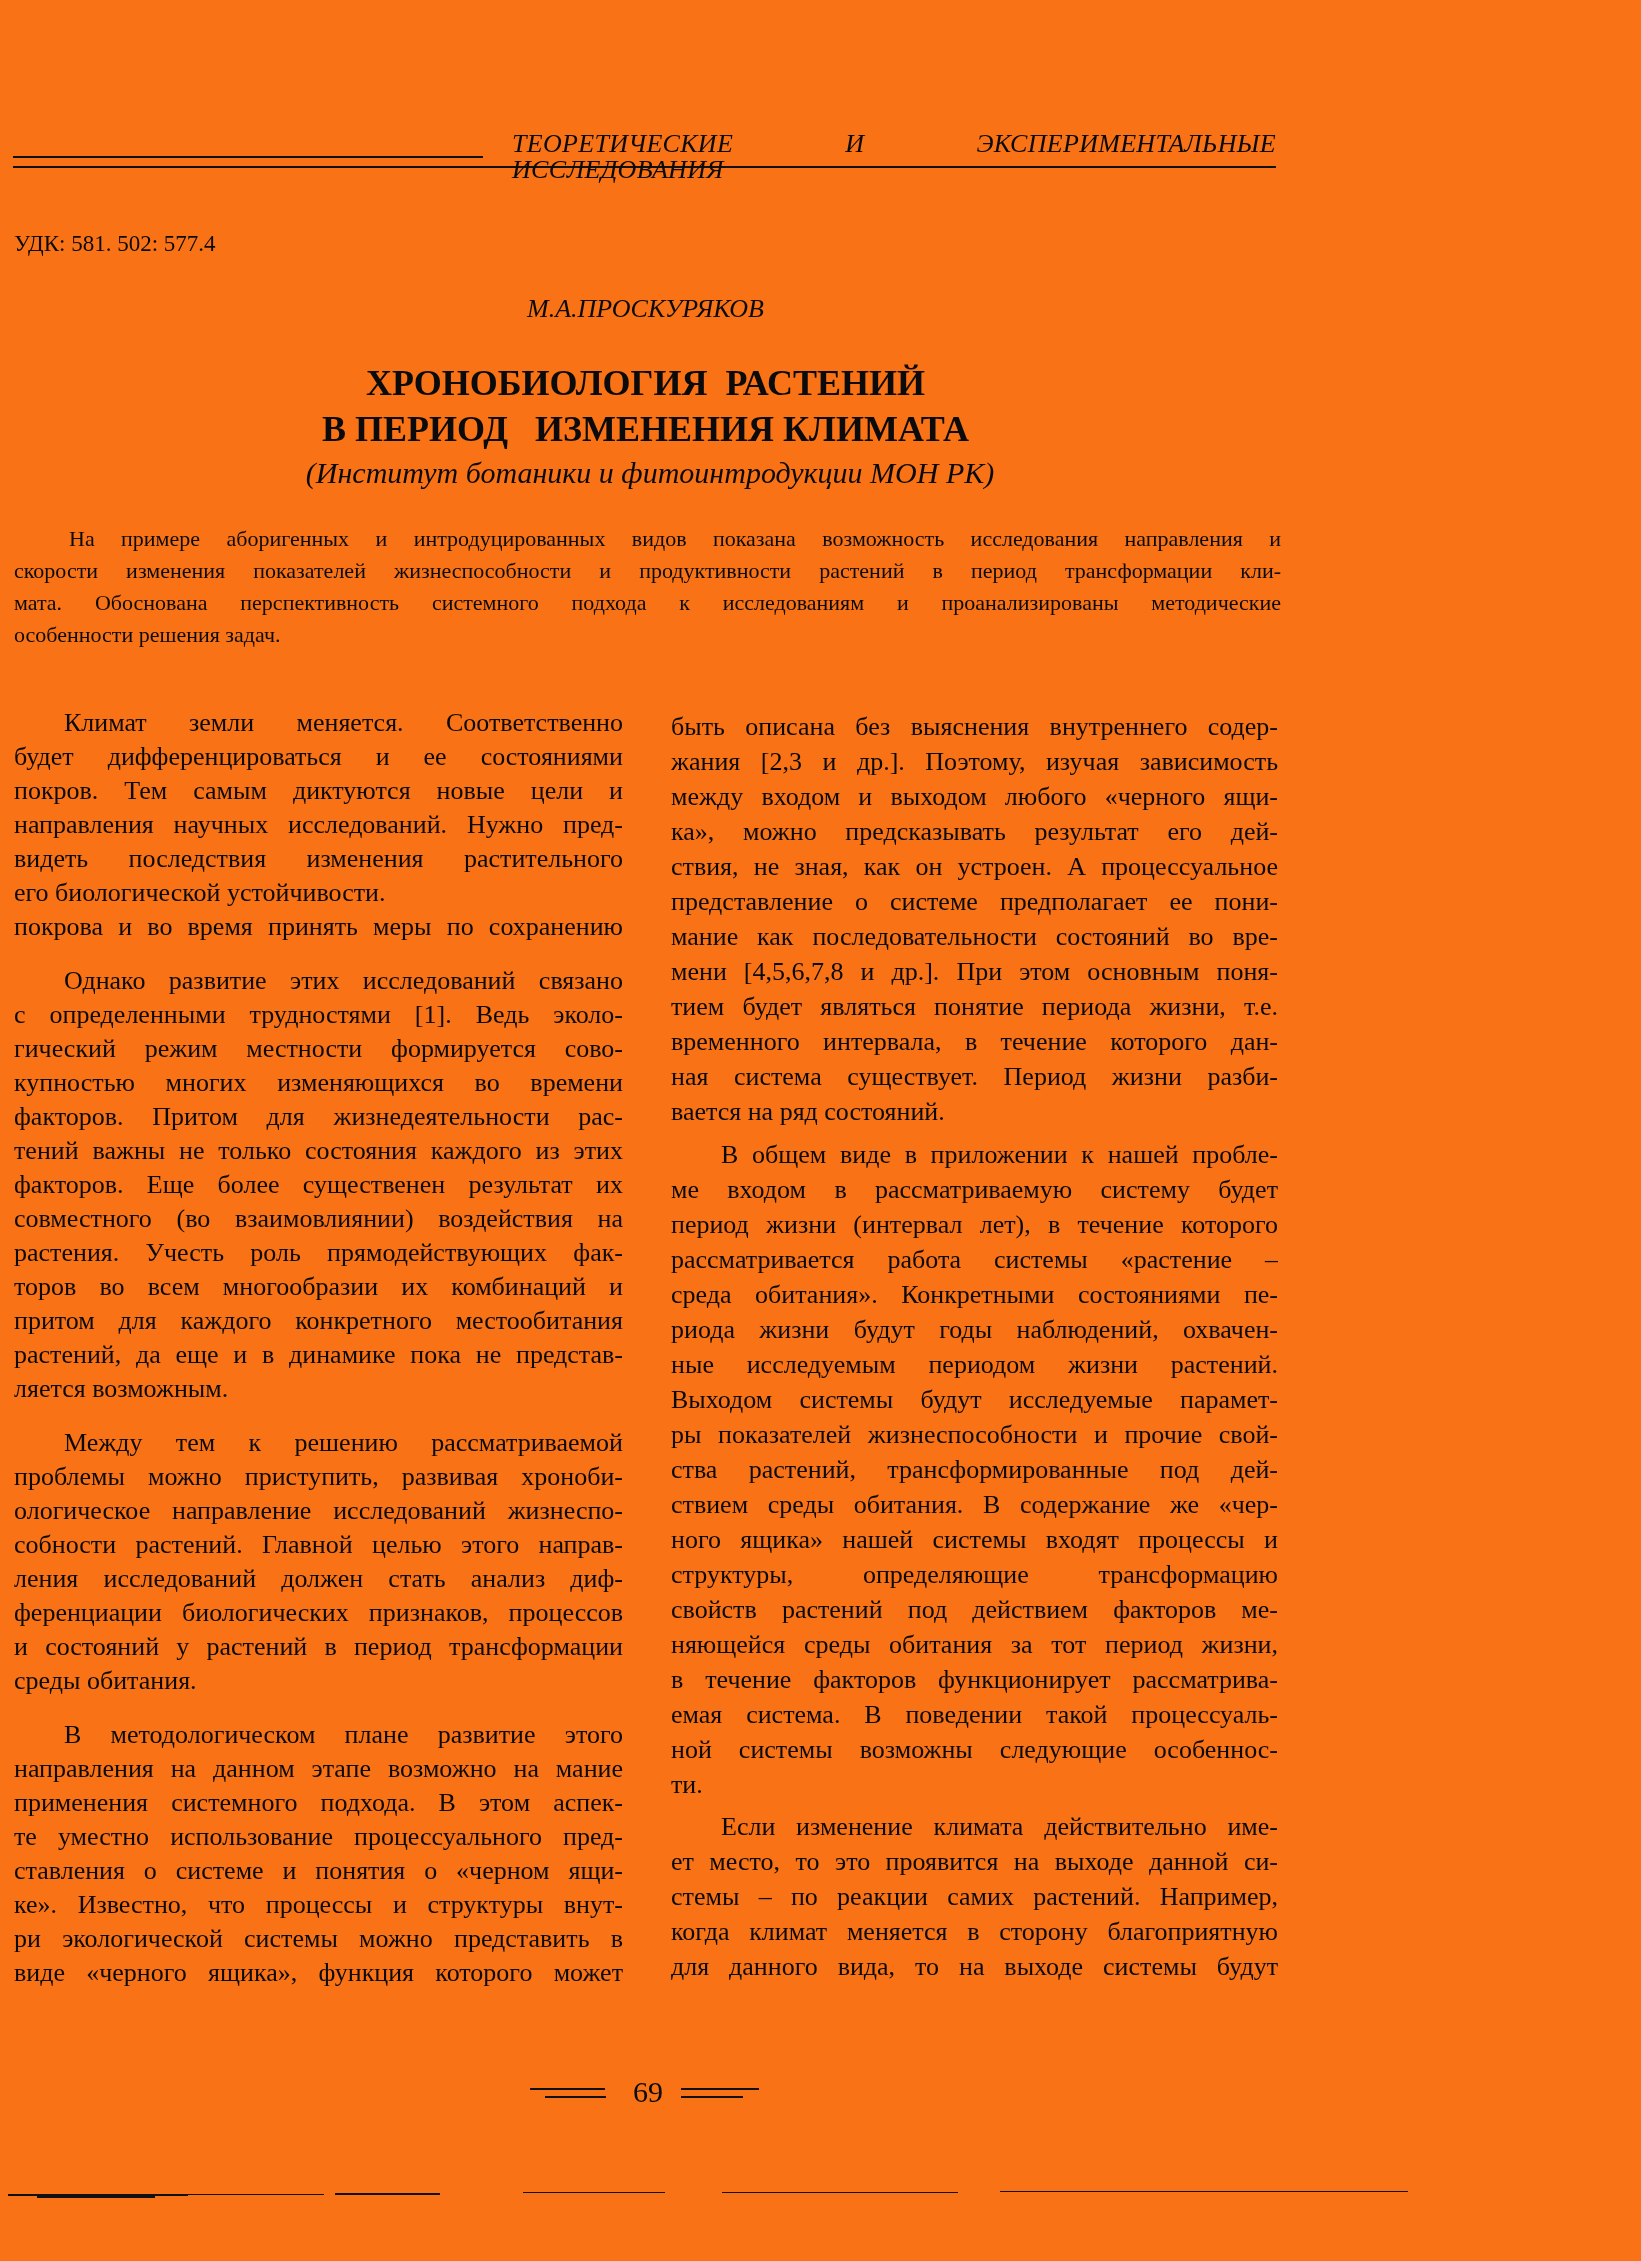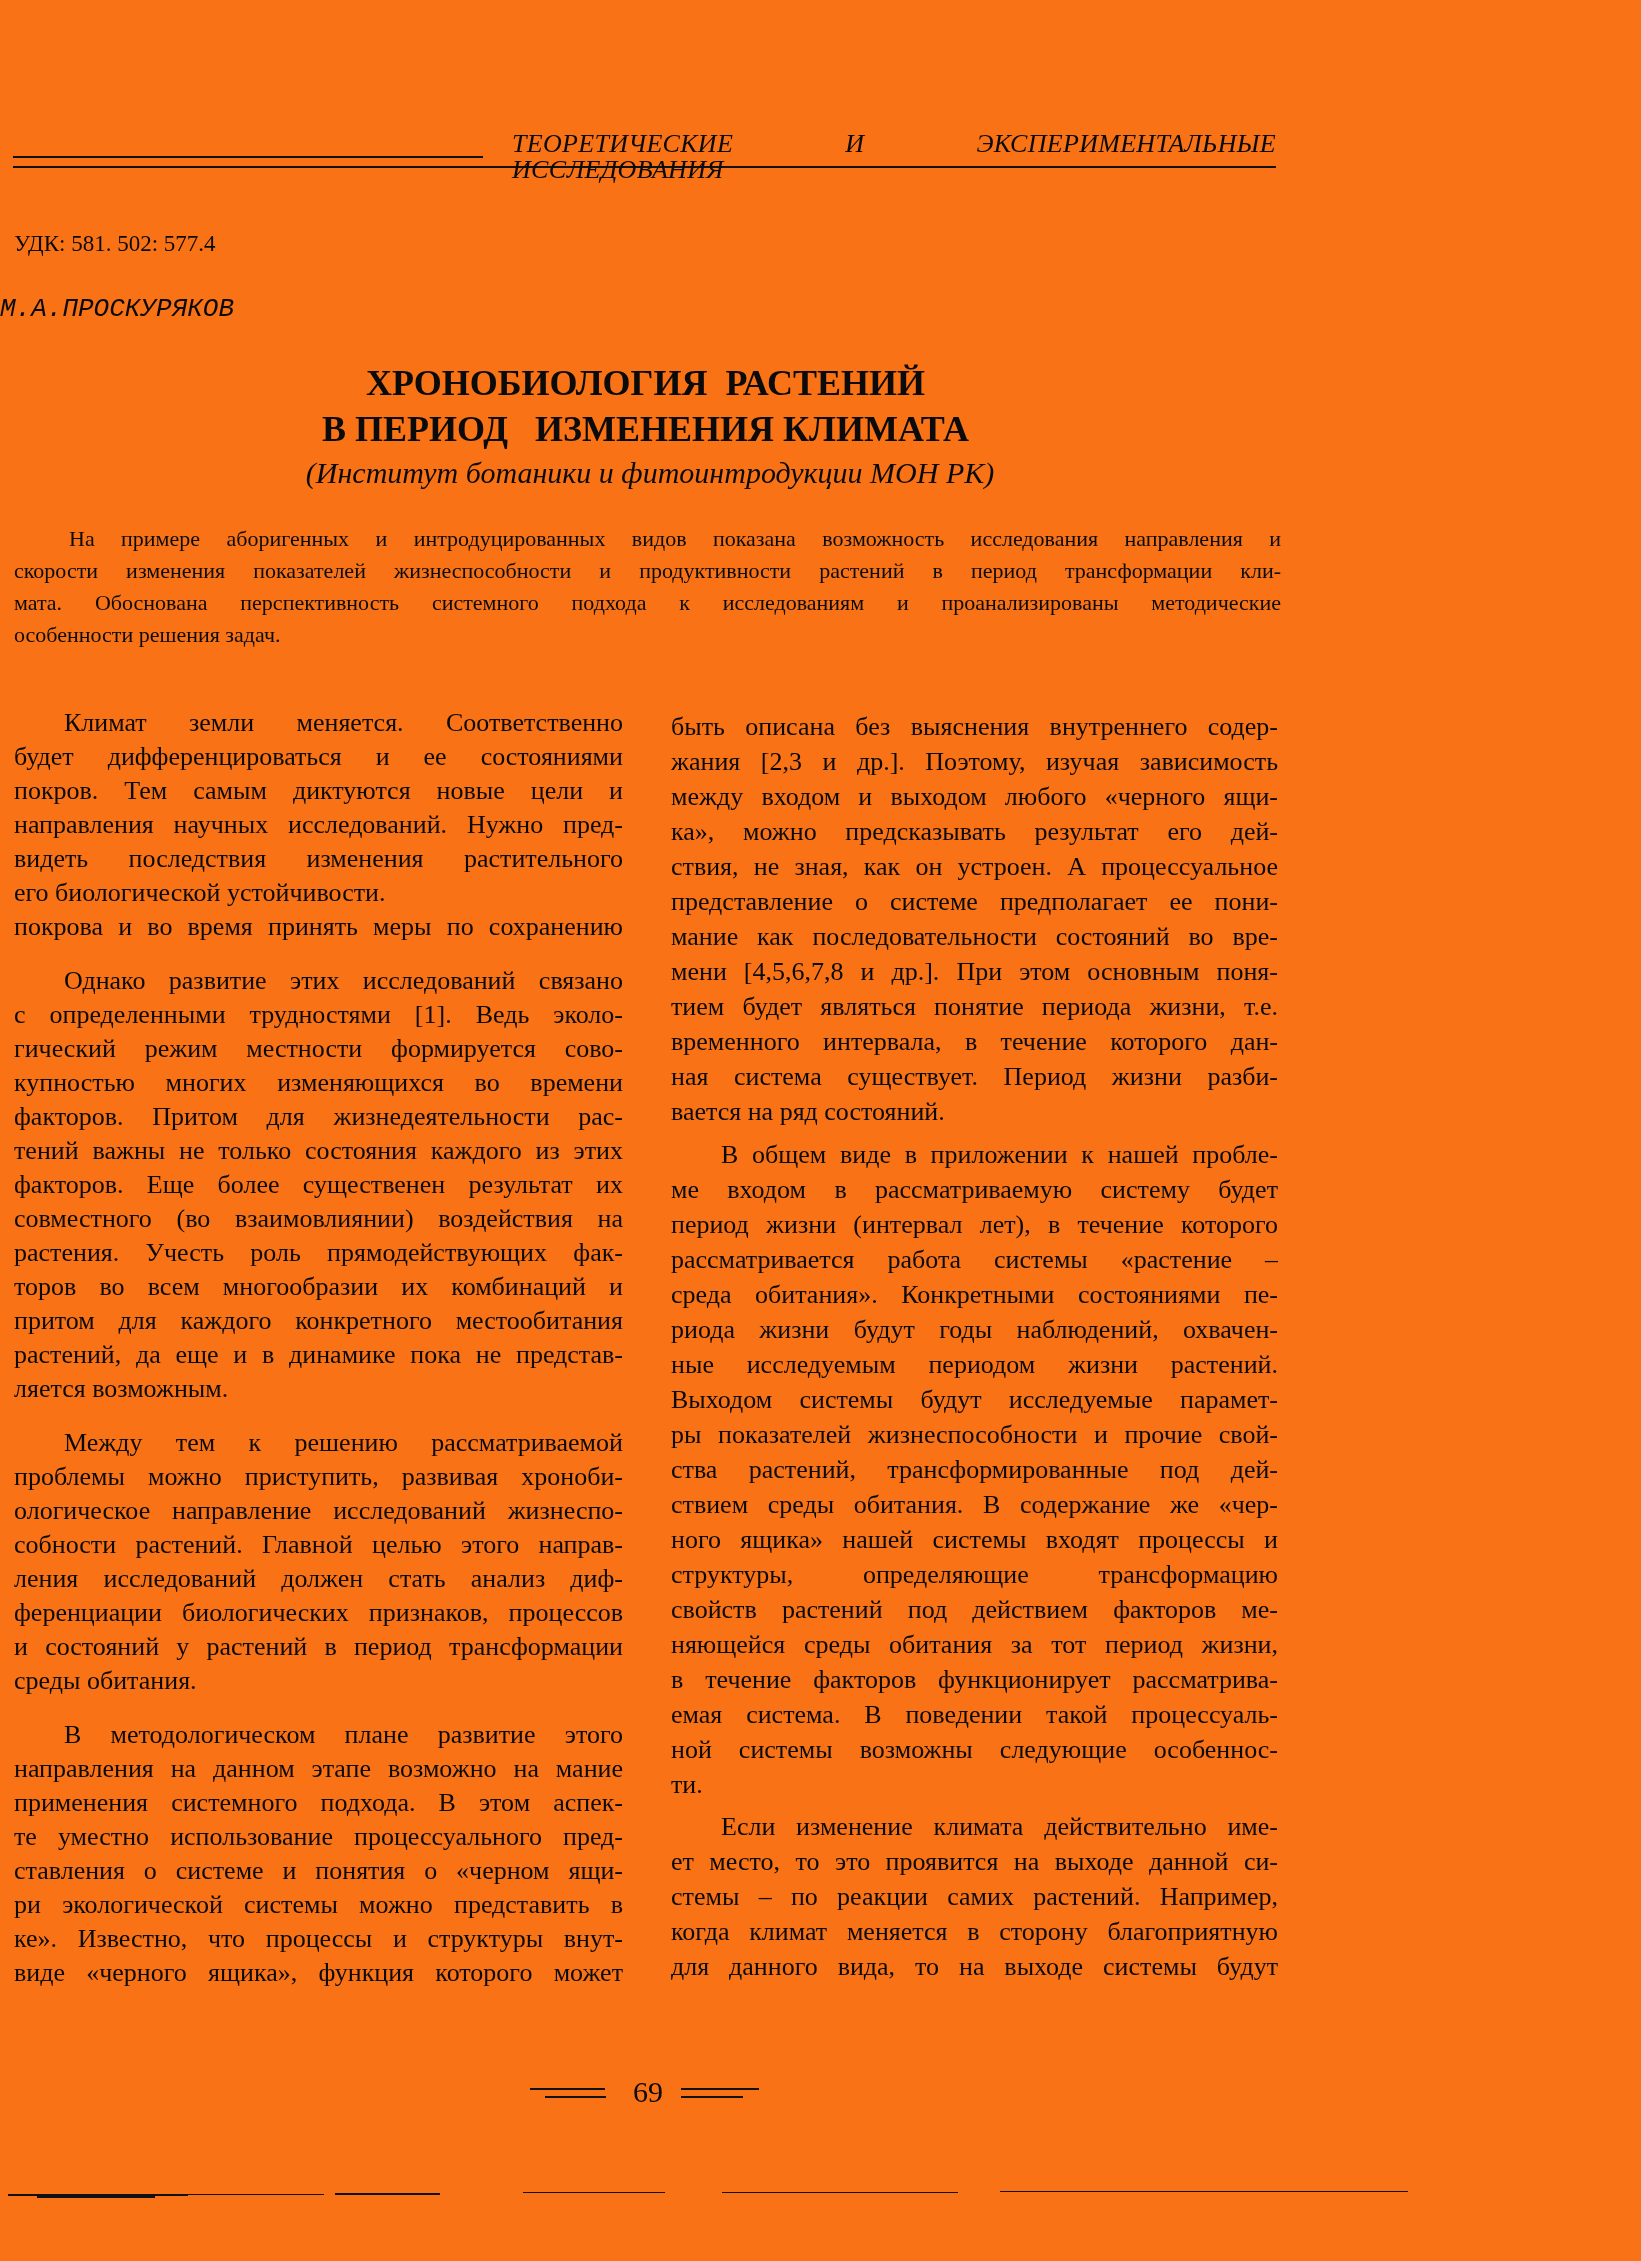--- a/index.html
+++ b/index.html
@@ -22,22 +22,21 @@
     text-align: justify; text-align-last: justify;
     letter-spacing: 0.3px;
   }
   .udc {
     left: 14px; top: 232px;
     font-size: 23px; line-height: 1;
   }
   .author {
     left: 0; width: 1291px; top: 296px;
     font-size: 26px; line-height: 1; font-style: italic;
-    text-align: left;
-    font-family: Liberation Mono, monospace;
+    text-align: center;
   }
   .title-line {
     left: 0; width: 1291px;
     font-size: 36px; line-height: 1; font-weight: bold;
     text-align: center; white-space: pre;
   }
   .title-1 { top: 365px; }
   .title-2 { top: 411px; }
   .affiliation {
     left: 0; width: 1300px; top: 458px;
@@ -142,22 +141,22 @@
       <div class="line">ференциации биологических признаков, процессов</div>
       <div class="line">и состояний у растений в период трансформации</div>
       <div class="line last">среды обитания.</div>
     </div>
     <div class="para">
       <div class="line indent">В методологическом плане развитие этого</div>
       <div class="line">направления на данном этапе возможно на мание</div>
       <div class="line">применения системного подхода. В этом аспек-</div>
       <div class="line">те уместно использование процессуального пред-</div>
       <div class="line">ставления о системе и понятия о «черном ящи-</div>
+      <div class="line">ке». Известно, что процессы и структуры внут-</div>
       <div class="line">ри экологической системы можно представить в</div>
-      <div class="line">ке». Известно, что процессы и структуры внут-</div>
       <div class="line">виде «черного ящика», функция которого может</div>
     </div>
   </div>
 
   <div class="abs col-right">
     <div class="para">
       <div class="line">быть описана без выяснения внутреннего содер-</div>
       <div class="line">жания [2,3 и др.]. Поэтому, изучая зависимость</div>
       <div class="line">между входом и выходом любого «черного ящи-</div>
       <div class="line">ка», можно предсказывать результат его дей-</div>

